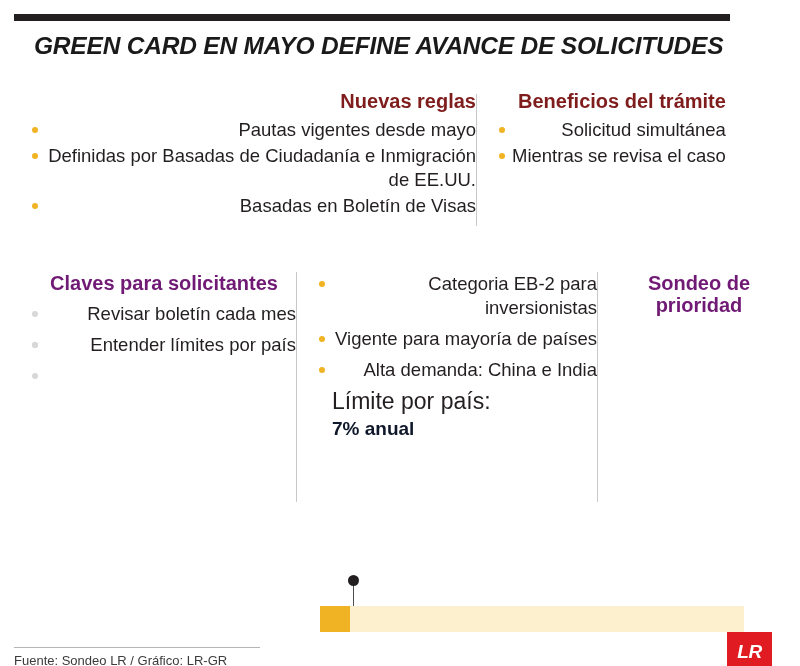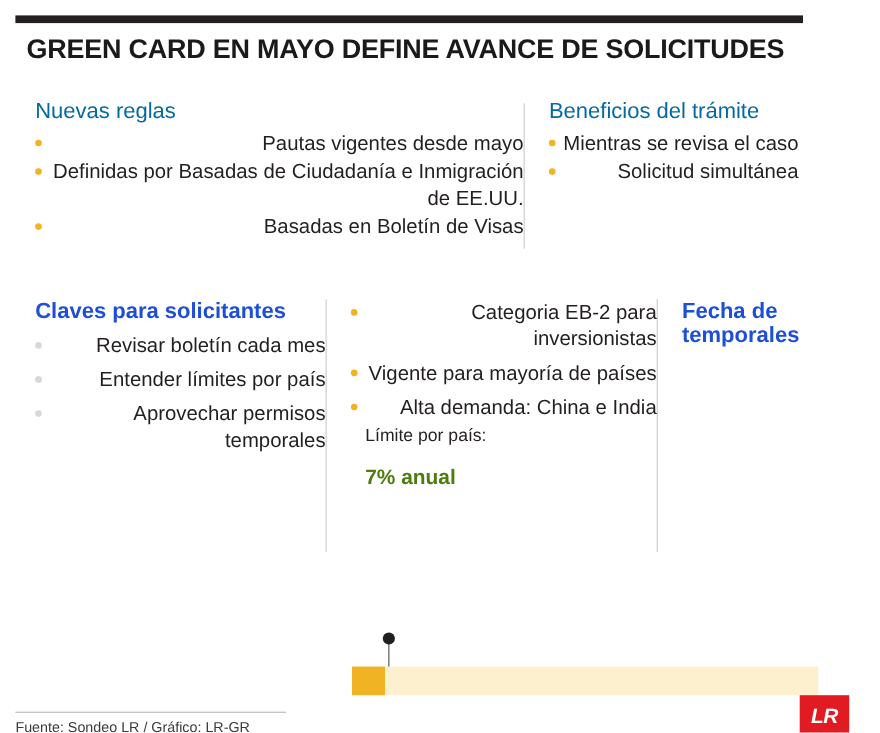--- a/index.html
+++ b/index.html
@@ -25,22 +25,23 @@
     width: 716px;
     height: 7px;
     background: #231f20;
     margin: 14px 0 0 0;
   }
   .headline {
     font-size: 24.5px;
     font-weight: bold;
     letter-spacing: -0.2px;
     color: #1a1a1a;
-    margin: 12px 0 0 10px;
+    margin: 12px 0 0 20px;
     line-height: 1.1;
+    font-style: italic;
   }
 
   
   .upper {
     display: flex;
     margin-top: 30px;
     position: relative;
   }
   .upper-left {
     width: 462px;
@@ -53,24 +54,25 @@
     margin-top: 4px;
     margin-bottom: 6px;
     height: 132px;
   }
   .upper-right {
     padding-left: 22px;
     box-sizing: border-box;
   }
   .block-title {
     font-size: 20px;
-    font-weight: normal;
-    color: #0369a1;
+    font-weight: bold;
+    color: #7f1d1d;
     margin: 0 0 6px 0;
     line-height: 1.12;
+    text-align: right;
   }
   ul.bullets {
     list-style: none;
     margin: 0;
     padding: 0;
   }
   ul.bullets li {
     position: relative;
     padding-left: 13px;
     font-size: 18.5px;
@@ -112,51 +114,52 @@
   }
   .vdiv {
     width: 1px;
     background: #c9c9c9;
   }
   .vdiv.d1 { height: 230px; }
   .vdiv.d2 { height: 230px; }
   .col-title {
     font-size: 20px;
     font-weight: bold;
-    color: #1d4ed8;
+    color: #701a75;
     line-height: 1.12;
     margin: 0 0 8px 0;
+    text-align: center;
   }
   .col-a ul.bullets li,
   .col-b ul.bullets li,
   .col-c ul.bullets li {
     font-size: 18.5px;
     line-height: 1.3;
     margin-bottom: 7px;
   }
   .col-a ul.bullets li .dot,
   .col-b ul.bullets li .dot,
   .col-c ul.bullets li .dot {
     background: #d8d8d8;
   }
   .col-b ul.bullets li .dot { background: #f0b323; }
   .col-c ul.bullets li .dot { background: #f0b323; }
 
   .limit-line {
-    font-size: 16px;
+    font-size: 23px;
     line-height: 1.3;
     padding-left: 13px;
     margin-top: -2px;
   }
   .limit-value {
     font-size: 19px;
     font-weight: bold;
     padding-left: 13px;
-    margin-top: 16px;
-    color: #4d7c0f;
+    margin-top: 1px;
+    color: #0f172a;
   }
 
   
   .bar-wrap {
     position: absolute;
     left: 320px;
     top: 592px;
     width: 424px;
     height: 26px;
   }
@@ -246,55 +249,55 @@
         <li><span class="dot"></span><span>Definidas por Basadas de Ciudadanía e Inmigración de EE.UU.</span></li>
         <li><span class="dot"></span><span>Basadas en Boletín de Visas</span></li>
       </ul>
     </div>
 
     <div class="upper-divider"></div>
 
     <div class="upper-right">
       <div class="block-title">Beneficios del trámite</div>
       <ul class="bullets">
+        <li><span class="dot"></span><span>Solicitud simultánea</span></li>
         <li><span class="dot"></span><span>Mientras se revisa el caso</span></li>
-        <li><span class="dot"></span><span>Solicitud simultánea</span></li>
       </ul>
     </div>
 
   </div>
 
   <div class="lower">
 
     <div class="col-a">
       <div class="col-title">Claves para solicitantes</div>
       <ul class="bullets">
         <li><span class="dot"></span><span>Revisar boletín cada mes</span></li>
         <li><span class="dot"></span></li>
         <li><span class="dot"></span><span>Entender límites por país</span></li>
-        <li><span class="dot"></span><span>Aprovechar permisos temporales</span></li>
+        <li><span class="dot"></span></li>
       </ul>
     </div>
 
     <div class="vdiv d1"></div>
 
     <div class="col-b">
       <ul class="bullets">
         <li><span class="dot"></span><span>Categoria EB-2 para inversionistas</span></li>
         <li><span class="dot"></span><span>Vigente para mayoría de países</span></li>
         <li><span class="dot"></span><span>Alta demanda: China e India</span></li>
       </ul>
       <div class="limit-line">Límite por país:</div>
       <div class="limit-value">7% anual</div>
     </div>
 
     <div class="vdiv d2"></div>
 
     <div class="col-c">
-      <div class="col-title">Fecha de temporales</div>
+      <div class="col-title">Sondeo de prioridad</div>
     </div>
 
   </div>
 
   <div class="bar-wrap">
     <div class="bar-track"></div>
     <div class="bar-fill"></div>
     <div class="bar-stem"></div>
     <div class="bar-knob"></div>
   </div>

